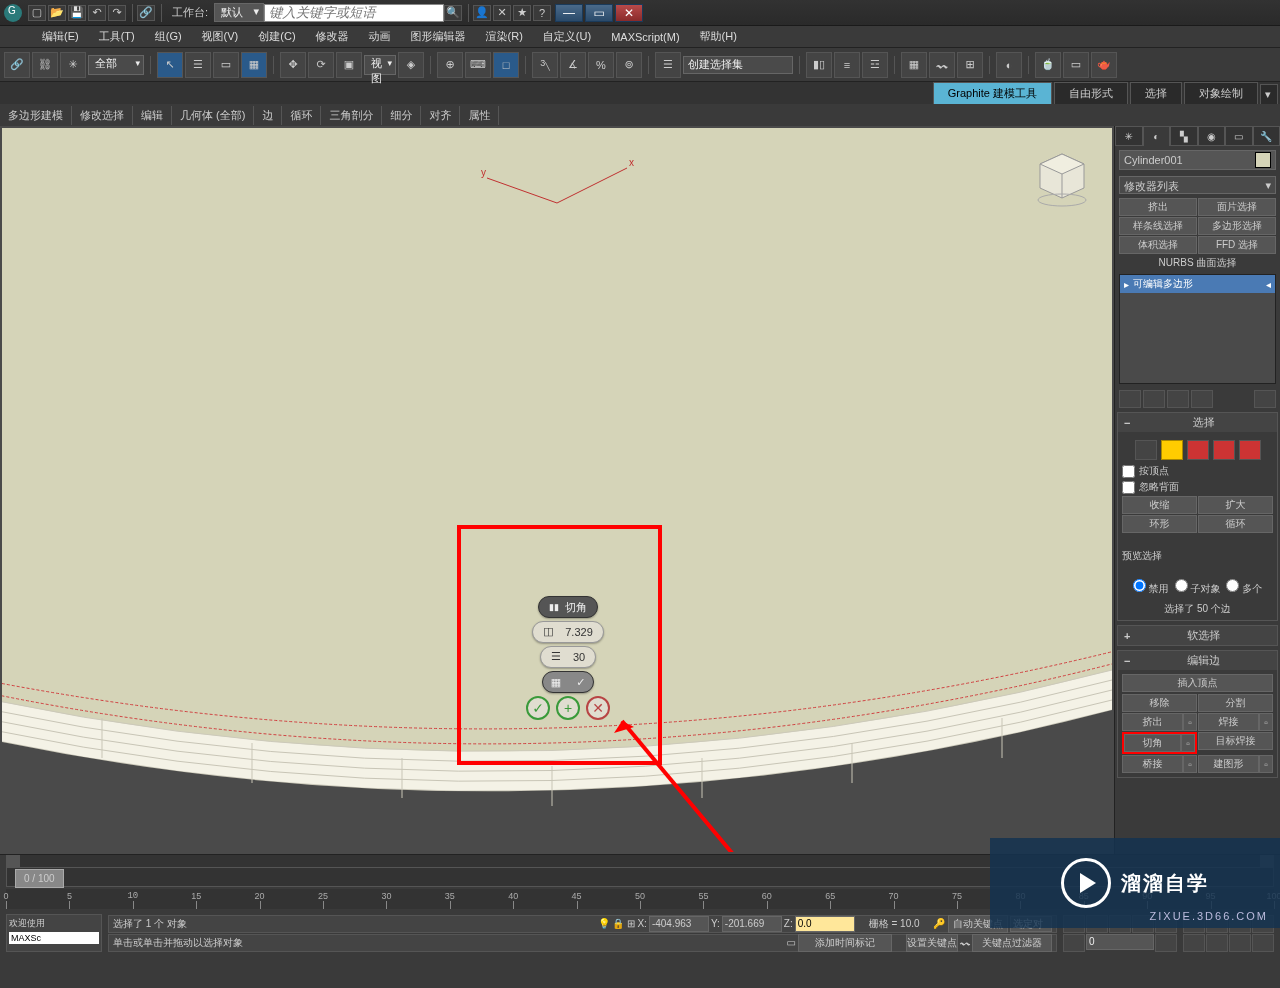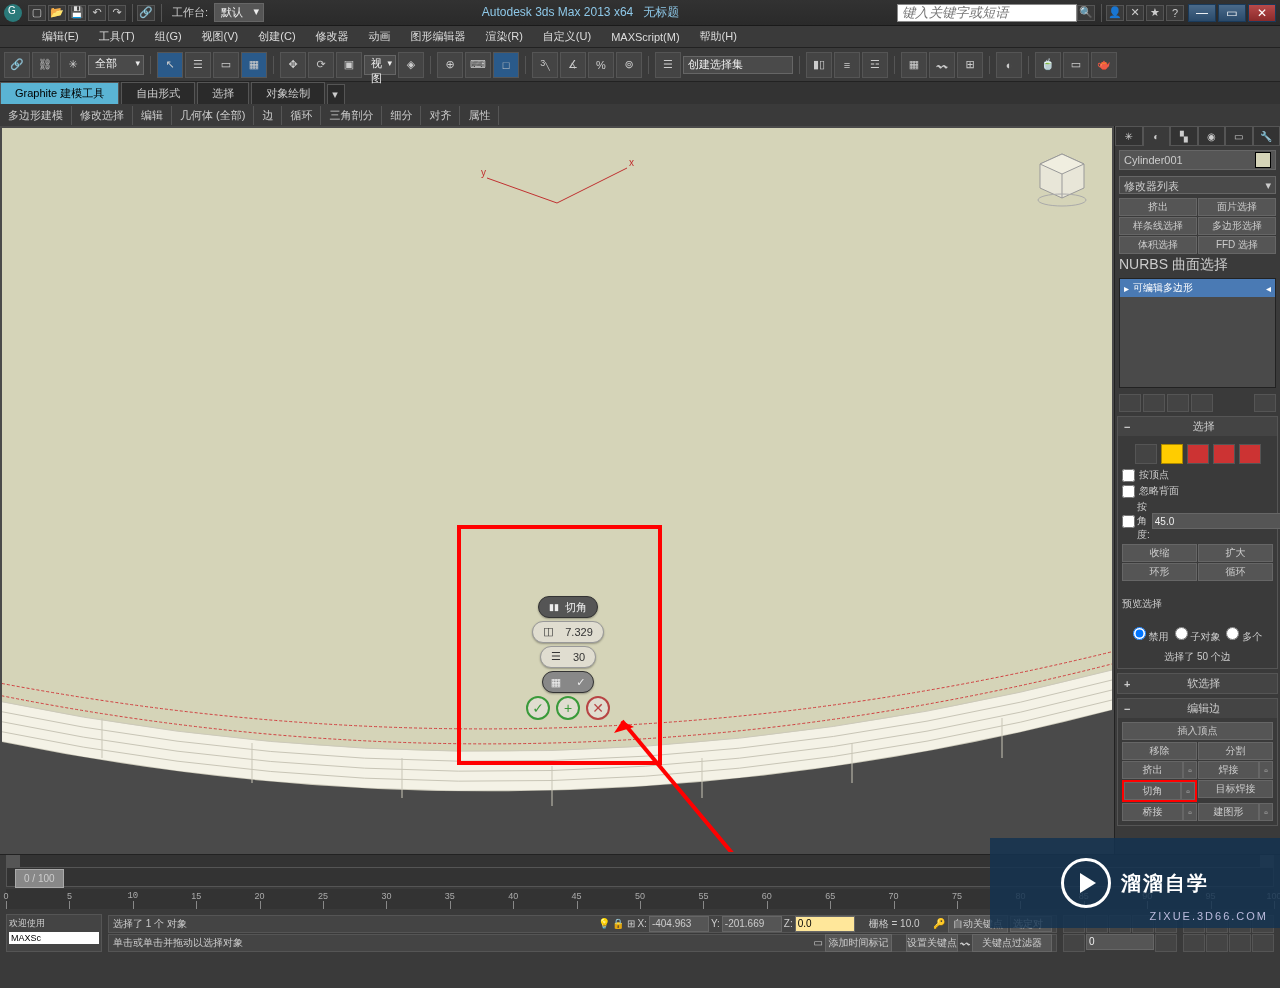--- a/index.html
+++ b/index.html
@@ -21,21 +21,21 @@
 .menu-item { padding: 2px 10px; color: #ddd; cursor: pointer; }
 
 .maintoolbar { height: 34px; background: #3a3a3a; display: flex; align-items: center; padding: 0 4px; gap: 2px; border-bottom: 1px solid #222; }
 .mt-btn { width: 26px; height: 26px; background: #444; border: 1px solid #555; display: flex; align-items: center; justify-content: center; cursor: pointer; }
 .mt-btn svg, .mt-btn span { pointer-events: none; }
 .mt-dd { height: 20px; background: #4a4a4a; border: 1px solid #666; padding: 0 18px 0 6px; color: #eee; position: relative; }
 .mt-dd::after { content: "▾"; position: absolute; right: 3px; top: 2px; font-size: 9px; }
 .mt-input { height: 18px; background: #4a4a4a; border: 1px solid #666; color: #eee; padding: 0 4px; }
 
 .ribbon { background: #333; border-bottom: 1px solid #222; }
-.ribbon-tabs { display: flex; height: 22px; align-items: flex-end; }
+.ribbon-tabs { display: flex; height: 22px; align-items: flex-end; justify-content: flex-end; }
 .ribbon-tab { padding: 3px 14px; background: #2a2a2a; border: 1px solid #555; border-bottom: none; margin-right: 2px; font-size: 11px; }
 .ribbon-tab.active { background: #5ab4d4; color: #000; }
 .ribbon-sub { display: flex; height: 22px; background: #3a3a3a; align-items: center; }
 .ribbon-sub-item { padding: 2px 8px; border-right: 1px solid #555; font-size: 11px; }
 
 .workarea { position: absolute; top: 126px; left: 0; right: 166px; bottom: 134px; background: #4a4a4a; }
 .viewport { position: absolute; inset: 2px; background: #d5d4b8; overflow: hidden; }
 .axis-gizmo { position: absolute; top: 10px; left: 50%; transform: translateX(-50%); }
 .view-cube { position: absolute; top: 20px; right: 20px; width: 60px; height: 60px; }
 .corner-gizmo { position: absolute; bottom: 10px; left: 10px; }
@@ -115,23 +115,20 @@
   <div class="tb-btn">▢</div>
   <div class="tb-btn">📂</div>
   <div class="tb-btn">💾</div>
   <div class="tb-btn">↶</div>
   <div class="tb-btn">↷</div>
   <div class="tb-sep"></div>
   <div class="tb-btn">🔗</div>
   <div class="tb-sep"></div>
   <span class="workspace-label">工作台:</span>
   <div class="workspace-dd">默认</div>
-  <div class="title-center">
-    <span>Autodesk 3ds Max  2013 x64</span>&nbsp;&nbsp;&nbsp;<span>无标题</span>
-  </div>
   <input class="searchbox" placeholder="键入关键字或短语" style="">
   <div class="tb-btn">🔍</div>
   <div class="tb-sep"></div>
   <div class="tb-btn">👤</div>
   <div class="tb-btn">✕</div>
   <div class="tb-btn">★</div>
   <div class="tb-btn">?</div>
   <div class="win-btn">—</div>
   <div class="win-btn">▭</div>
   <div class="win-btn close">✕</div>
@@ -381,21 +378,21 @@
   </div>
   <div class="cp-dd">修改器列表</div>
   <div class="cp-btn-grid">
     <div class="cp-btn">挤出</div>
     <div class="cp-btn">面片选择</div>
     <div class="cp-btn">样条线选择</div>
     <div class="cp-btn">多边形选择</div>
     <div class="cp-btn">体积选择</div>
     <div class="cp-btn">FFD 选择</div>
   </div>
-  <div style="text-align:left;padding:0 4px;font-size:14px">NURBS 曲面选择</div>
+  <div style="text-align:center;padding:0 4px;font-size:10px">NURBS 曲面选择</div>
   <div class="cp-list">
     <div class="cp-list-item">
       <span style="margin-right:4px">▸</span>
       <span>可编辑多边形</span>
       <span style="margin-left:auto">◂</span>
     </div>
   </div>
   <div class="cp-small-toolbar">
     <div class="cp-small-btn"></div>
     <div class="cp-small-btn"></div>
@@ -416,25 +413,20 @@
         <div class="sub-obj" style="background:#cc3333"></div>
         <div class="sub-obj" style="background:#cc3333"></div>
       </div>
       <div class="chk-row">
           <input type="checkbox" style="">
           <span>按顶点</span>
         </div>
       <div class="chk-row">
           <input type="checkbox" style="">
           <span>忽略背面</span>
-        </div>
-      <div class="spinner-row">
-          <input type="checkbox" style="">
-          <span>按角度:</span>
-          <input class="spn-input" value="45.0" style="">
         </div>
       <div class="cp-btn-grid" style="margin:2px 0">
         <div class="cp-btn">收缩</div>
         <div class="cp-btn">扩大</div>
         <div class="cp-btn">环形</div>
         <div class="cp-btn">循环</div>
       </div>
       <div style="margin:16px 0">预览选择</div>
       <div class="radio-row">
         <label><input type="radio" checked="" style=""> <span>禁用</span></label>
@@ -556,21 +548,21 @@
           <span style="margin-left:12px">栅格 = 10.0</span>
           <span style="margin-left:12px">🔑</span>
           <span class="cp-btn" style="width:60px">自动关键点</span>
           <input class="spn-input" style="width: 42px;" value="选定对">
         </span>
       </div>
       <div class="prompt-line">
         <span>单击或单击并拖动以选择对象</span>
         <span style="margin-left:auto;display:flex;gap:2px;align-items:center">
           <span>▭</span>
-          <span class="cp-btn" style="width:67px">添加时间标记</span>
+          <span class="cp-btn" style="width:94px">添加时间标记</span>
           <span style="margin-left:12px" class="cp-btn">设置关键点</span>
           <span>〰</span>
           <span class="cp-btn" style="width:80px">关键点过滤器</span>
         </span>
       </div>
     </div>
     <div style="display:flex;flex-direction:column;gap:1px">
       <div style="display:flex;gap:1px">
         <div class="nav-btn"></div>
         <div class="nav-btn"></div>

